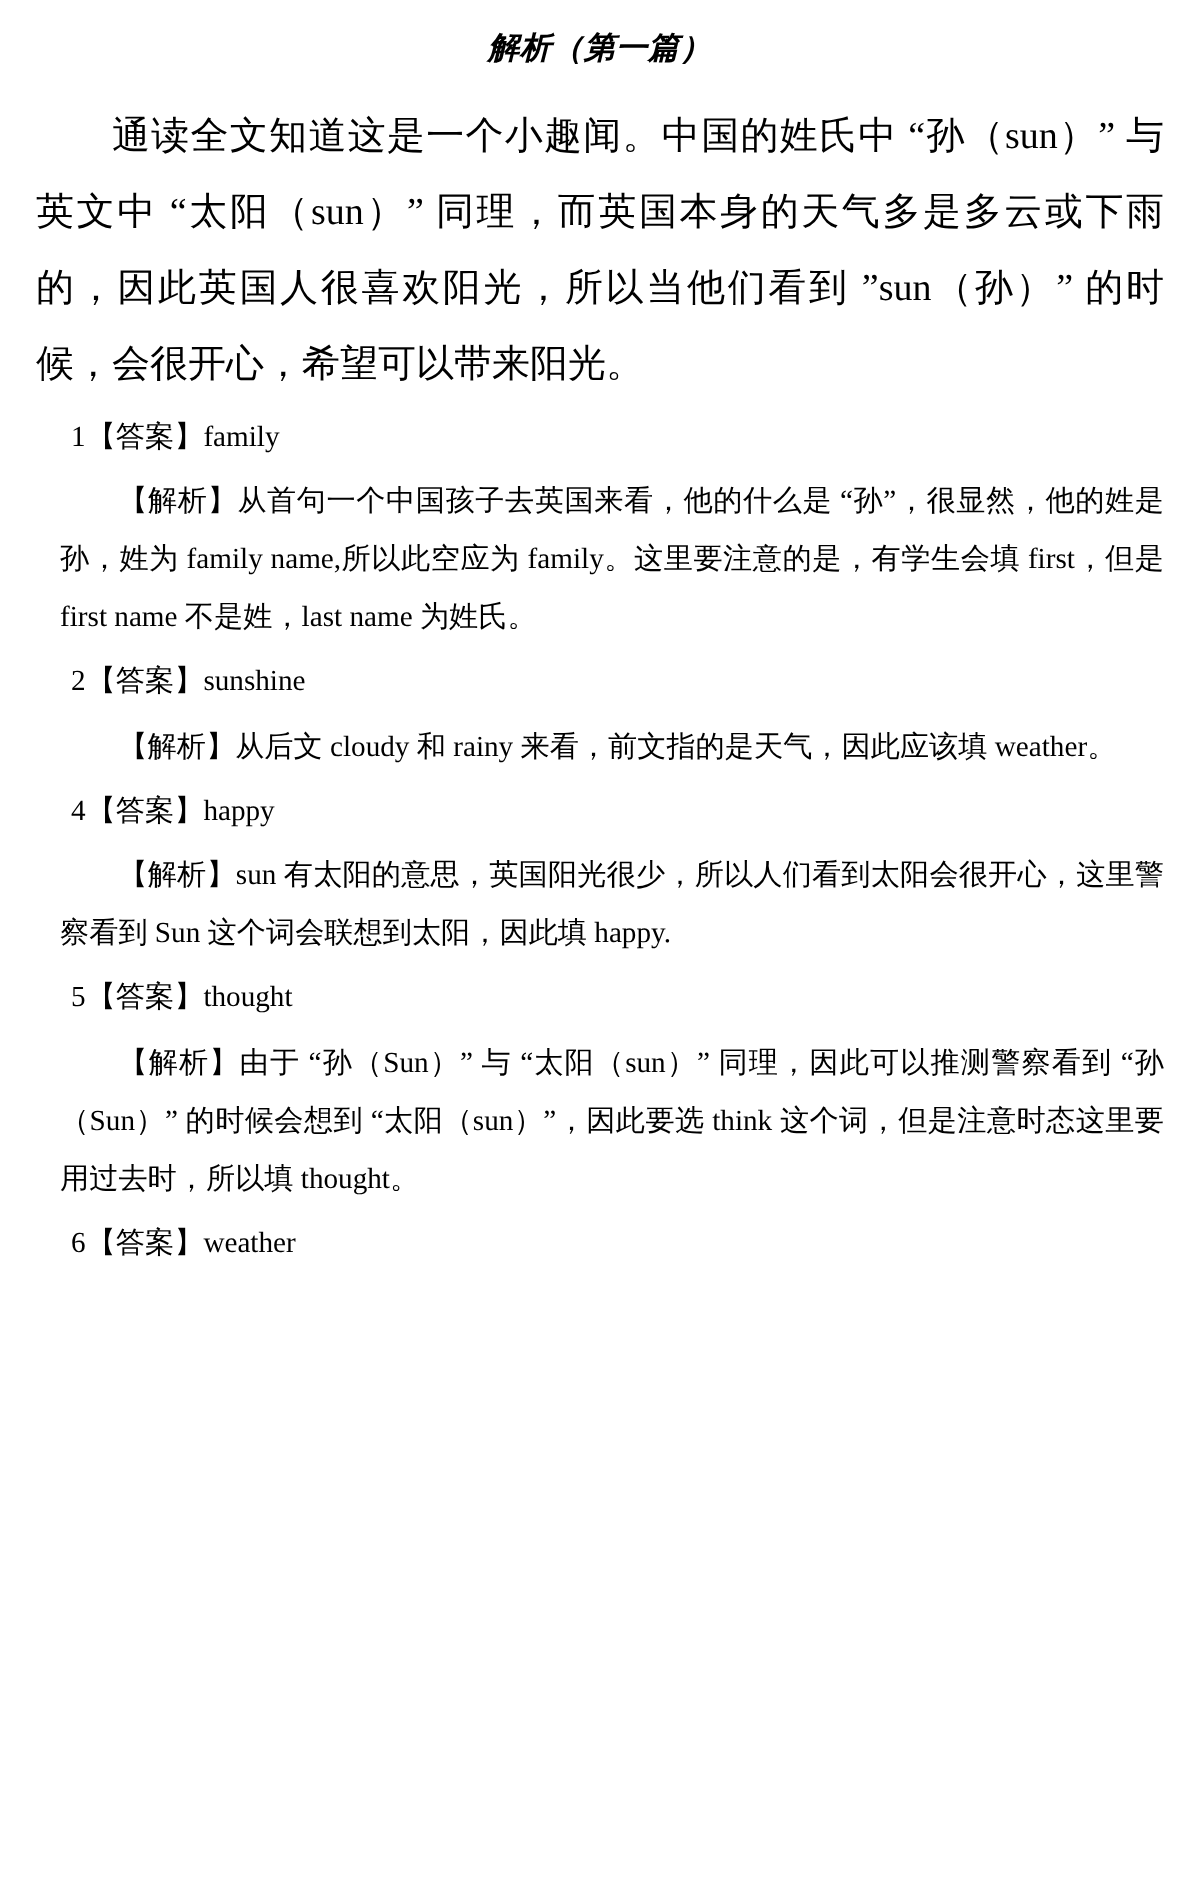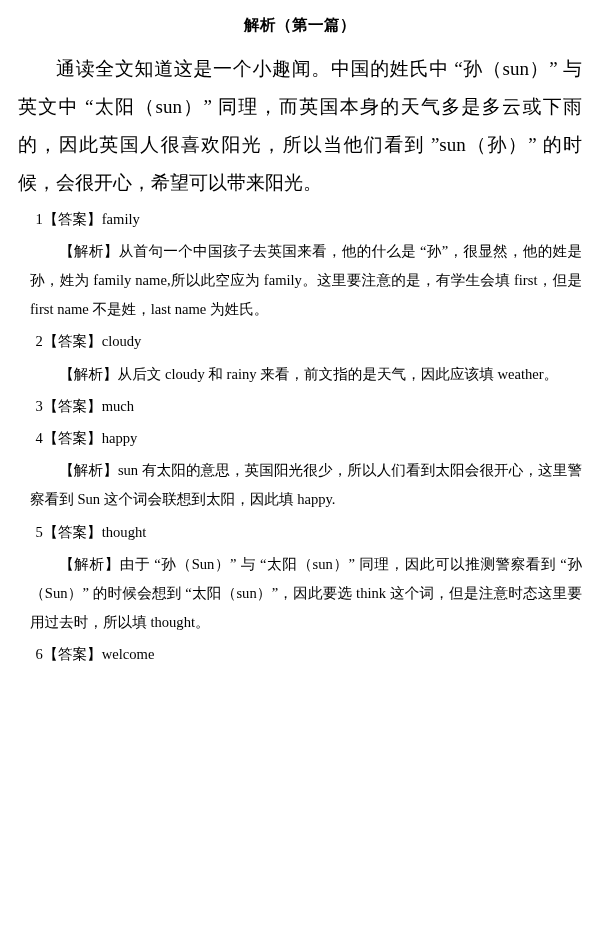--- a/index.html
+++ b/index.html
@@ -21,20 +21,21 @@
     padding: 10px 18px 0 18px;
     position: relative;
   }
   .doc-title {
     text-align: center;
     font-weight: bold;
     font-size: 15.5px;
     letter-spacing: 0.5px;
     margin: 4px 0 14px 0;
     line-height: 1.4;
+    font-style: italic;
   }
   .para {
     font-size: 19px;
     line-height: 2.0;
     text-align: justify;
     text-justify: inter-ideograph;
     margin: 0 0 3px 0;
     word-break: break-word;
   }
   .para.indent {
@@ -86,43 +87,40 @@
       <p class="para indent">通读全文知道这是一个小趣闻。中国的姓氏中 “孙（sun）” 与英文中 “太阳（sun）” 同理，而英国本身的天气多是多云或下雨的，因此英国人很喜欢阳光，所以当他们看到 ”sun（孙）” 的时候，会很开心，希望可以带来阳光。</p>
 
       <p class="ans">
         <span class="num">1</span><span class="tag">【答案】</span><span>family</span>
       </p>
       <p class="exp">
         <span class="tag">【解析】</span><span>从首句一个中国孩子去英国来看，他的什么是 “孙”，很显然，他的姓是孙，姓为 family name,所以此空应为 family。这里要注意的是，有学生会填 first，但是 first name 不是姓，last name 为姓氏。</span>
       </p>
 
       <p class="ans">
-        <span class="num">2</span><span class="tag">【答案】</span><span>cloudy</span>
+        <span class="num">2</span><span class="tag">【答案】</span><span>sunshine</span>
       </p>
       <p class="exp">
         <span class="tag">【解析】</span><span>从后文 cloudy 和 rainy 来看，前文指的是天气，因此应该填 weather。</span>
       </p>
 
-      <p class="ans">
-        <span class="num">3</span><span class="tag">【答案】</span><span>much</span>
-      </p>
 
       <p class="ans">
         <span class="num">4</span><span class="tag">【答案】</span><span>happy</span>
       </p>
       <p class="exp">
         <span class="tag">【解析】</span><span>sun 有太阳的意思，英国阳光很少，所以人们看到太阳会很开心，这里警察看到 Sun 这个词会联想到太阳，因此填 happy.</span>
       </p>
 
       <p class="ans">
         <span class="num">5</span><span class="tag">【答案】</span><span>thought</span>
       </p>
       <p class="exp">
         <span class="tag">【解析】</span><span>由于 “孙（Sun）” 与 “太阳（sun）” 同理，因此可以推测警察看到 “孙（Sun）” 的时候会想到 “太阳（sun）”，因此要选 think 这个词，但是注意时态这里要用过去时，所以填 thought。</span>
       </p>
 
       <p class="ans">
-        <span class="num">6</span><span class="tag">【答案】</span><span>welcome</span>
+        <span class="num">6</span><span class="tag">【答案】</span><span>weather</span>
       </p>
 
     </div>
   </div>
 </div>
 
 </body></html>

